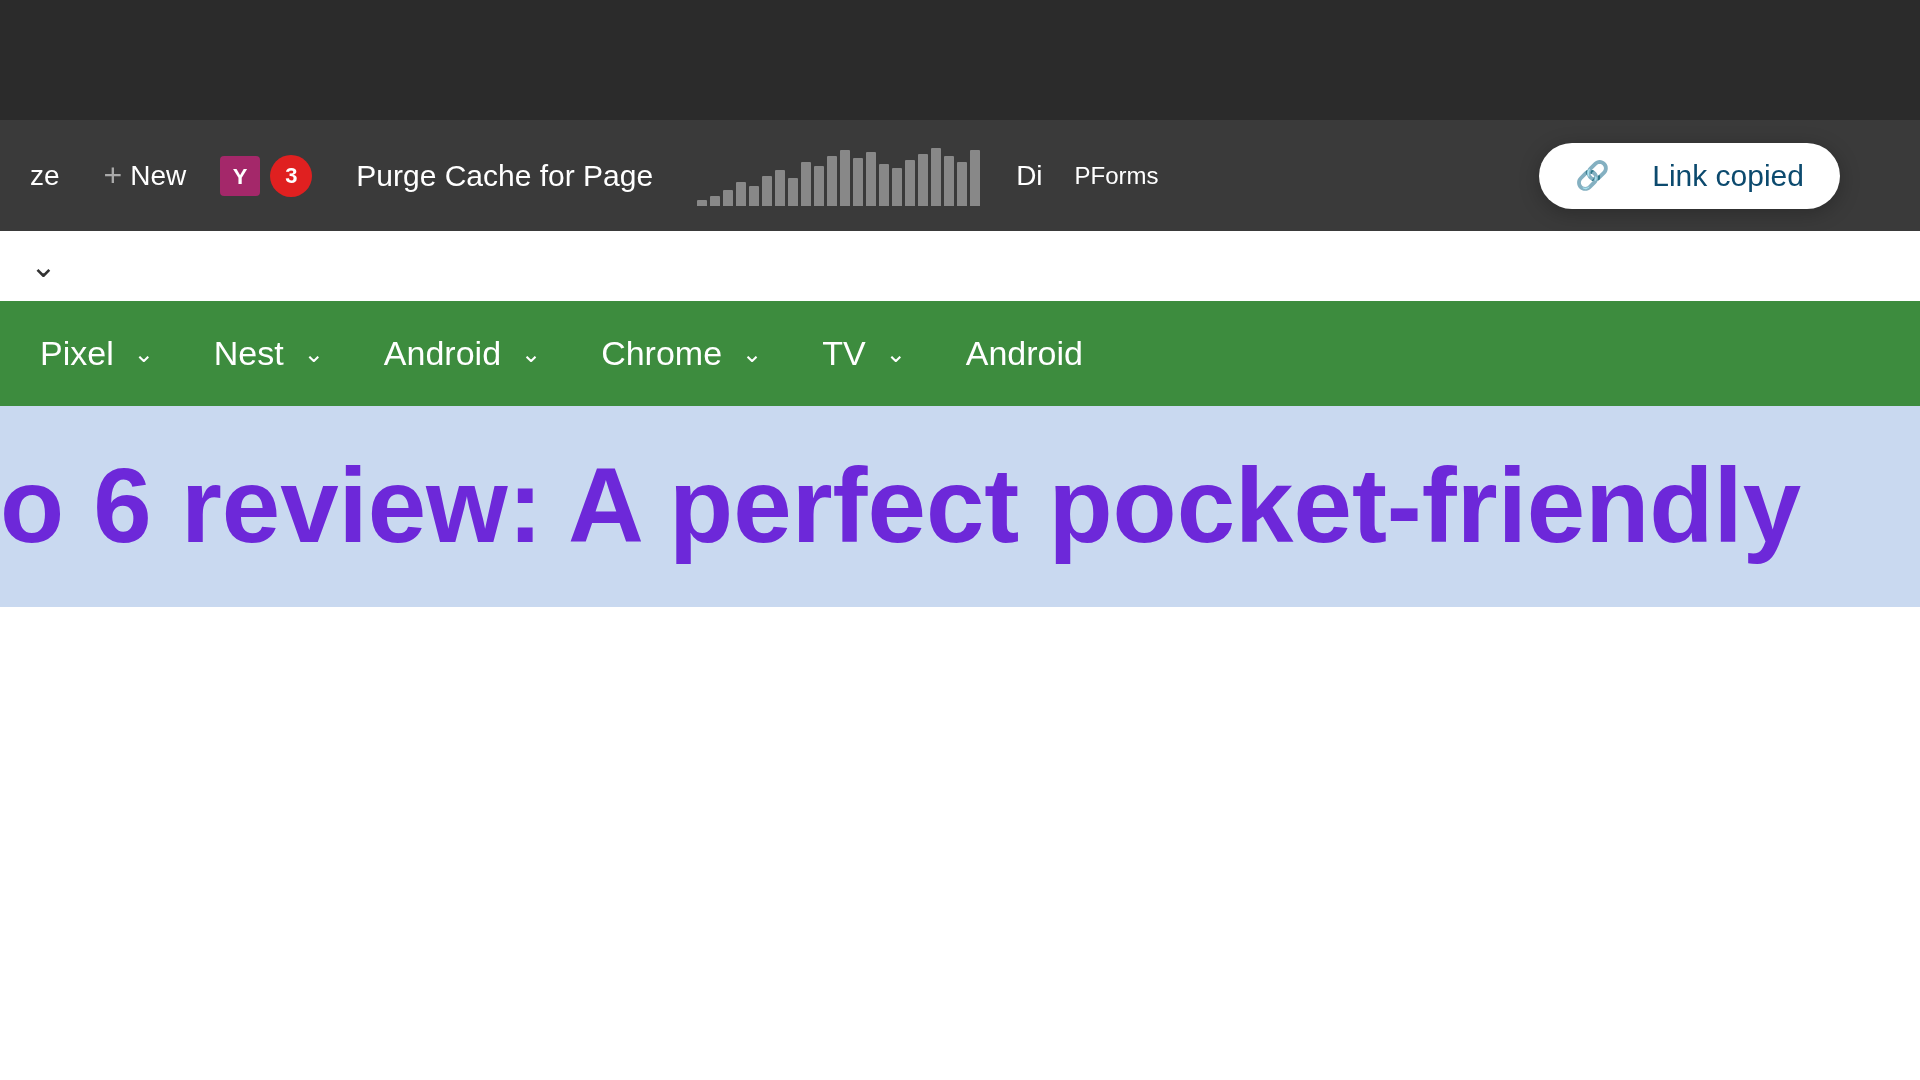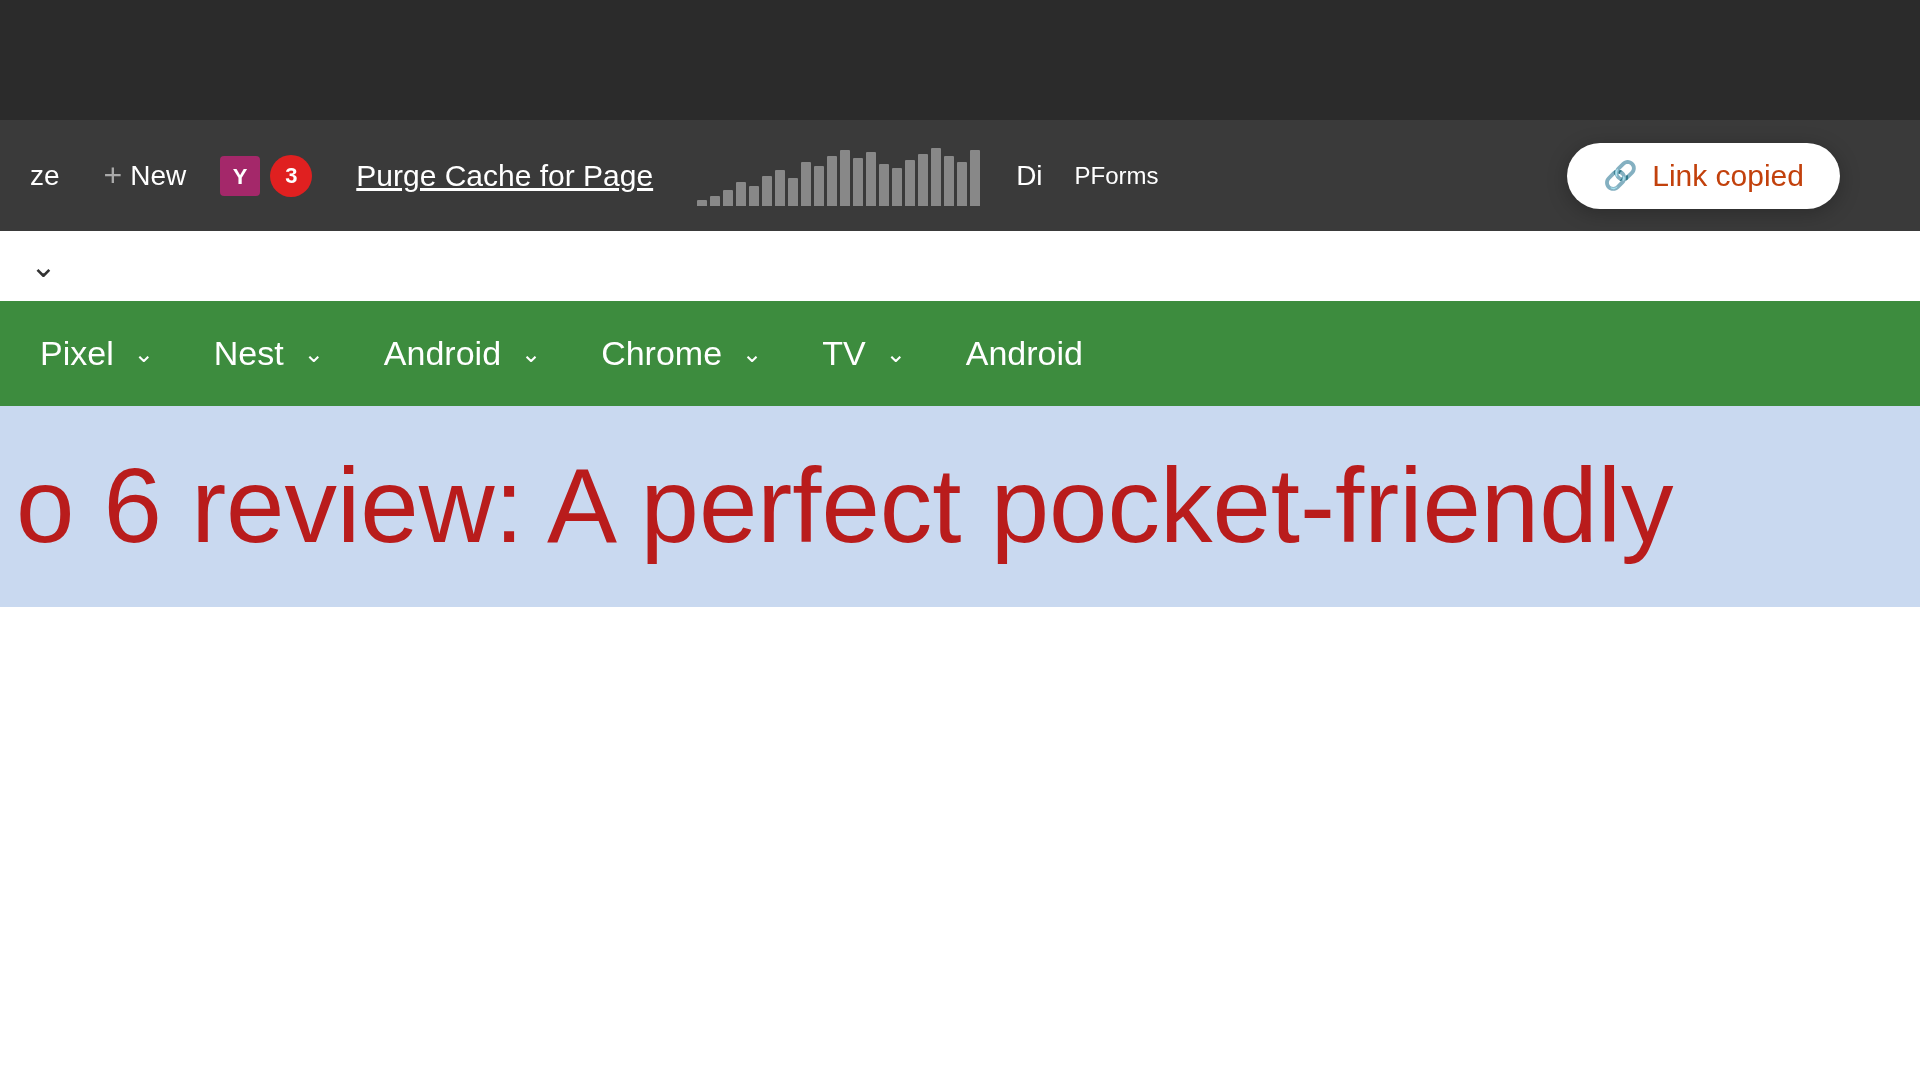--- a/index.html
+++ b/index.html
@@ -82,21 +82,20 @@
       margin-right: 20px;
     }
 
     .purge-cache-btn {
       color: #ffffff;
       font-size: 30px;
       font-weight: 400;
       padding: 0 24px;
       cursor: pointer;
       white-space: nowrap;
-      text-decoration: underline;
     }
 
     .chart-area {
       display: flex;
       align-items: flex-end;
       height: 60px;
       gap: 3px;
       padding: 0 20px;
       flex: 0 0 auto;
     }
@@ -137,21 +136,22 @@
     }
 
     .link-icon {
       font-size: 28px;
       color: #333333;
     }
 
     .link-copied-text {
       font-size: 30px;
       font-weight: 500;
-      color: #c2410c;
+      color: #0c4a6e;
+      margin-left: 28px;
     }
 
     
     .chevron-row {
       width: 100%;
       height: 70px;
       background: #ffffff;
       display: flex;
       align-items: center;
       padding-left: 30px;
@@ -193,25 +193,24 @@
     .article-area {
       width: 100%;
       flex: 1;
       background: #c9d9f0;
       padding: 40px 30px 40px 0;
       overflow: hidden;
     }
 
     .article-title {
       font-size: 105px;
-      font-weight: 400;
-      color: #b91c1c;
+      font-weight: 700;
+      color: #6d28d9;
       line-height: 1.15;
       white-space: nowrap;
-      padding-left: 16px;
     }
   </style>
 </head>
 <body>
 
 <div class="top-dark-bar">
 </div>
 
 <div class="toolbar">
 

